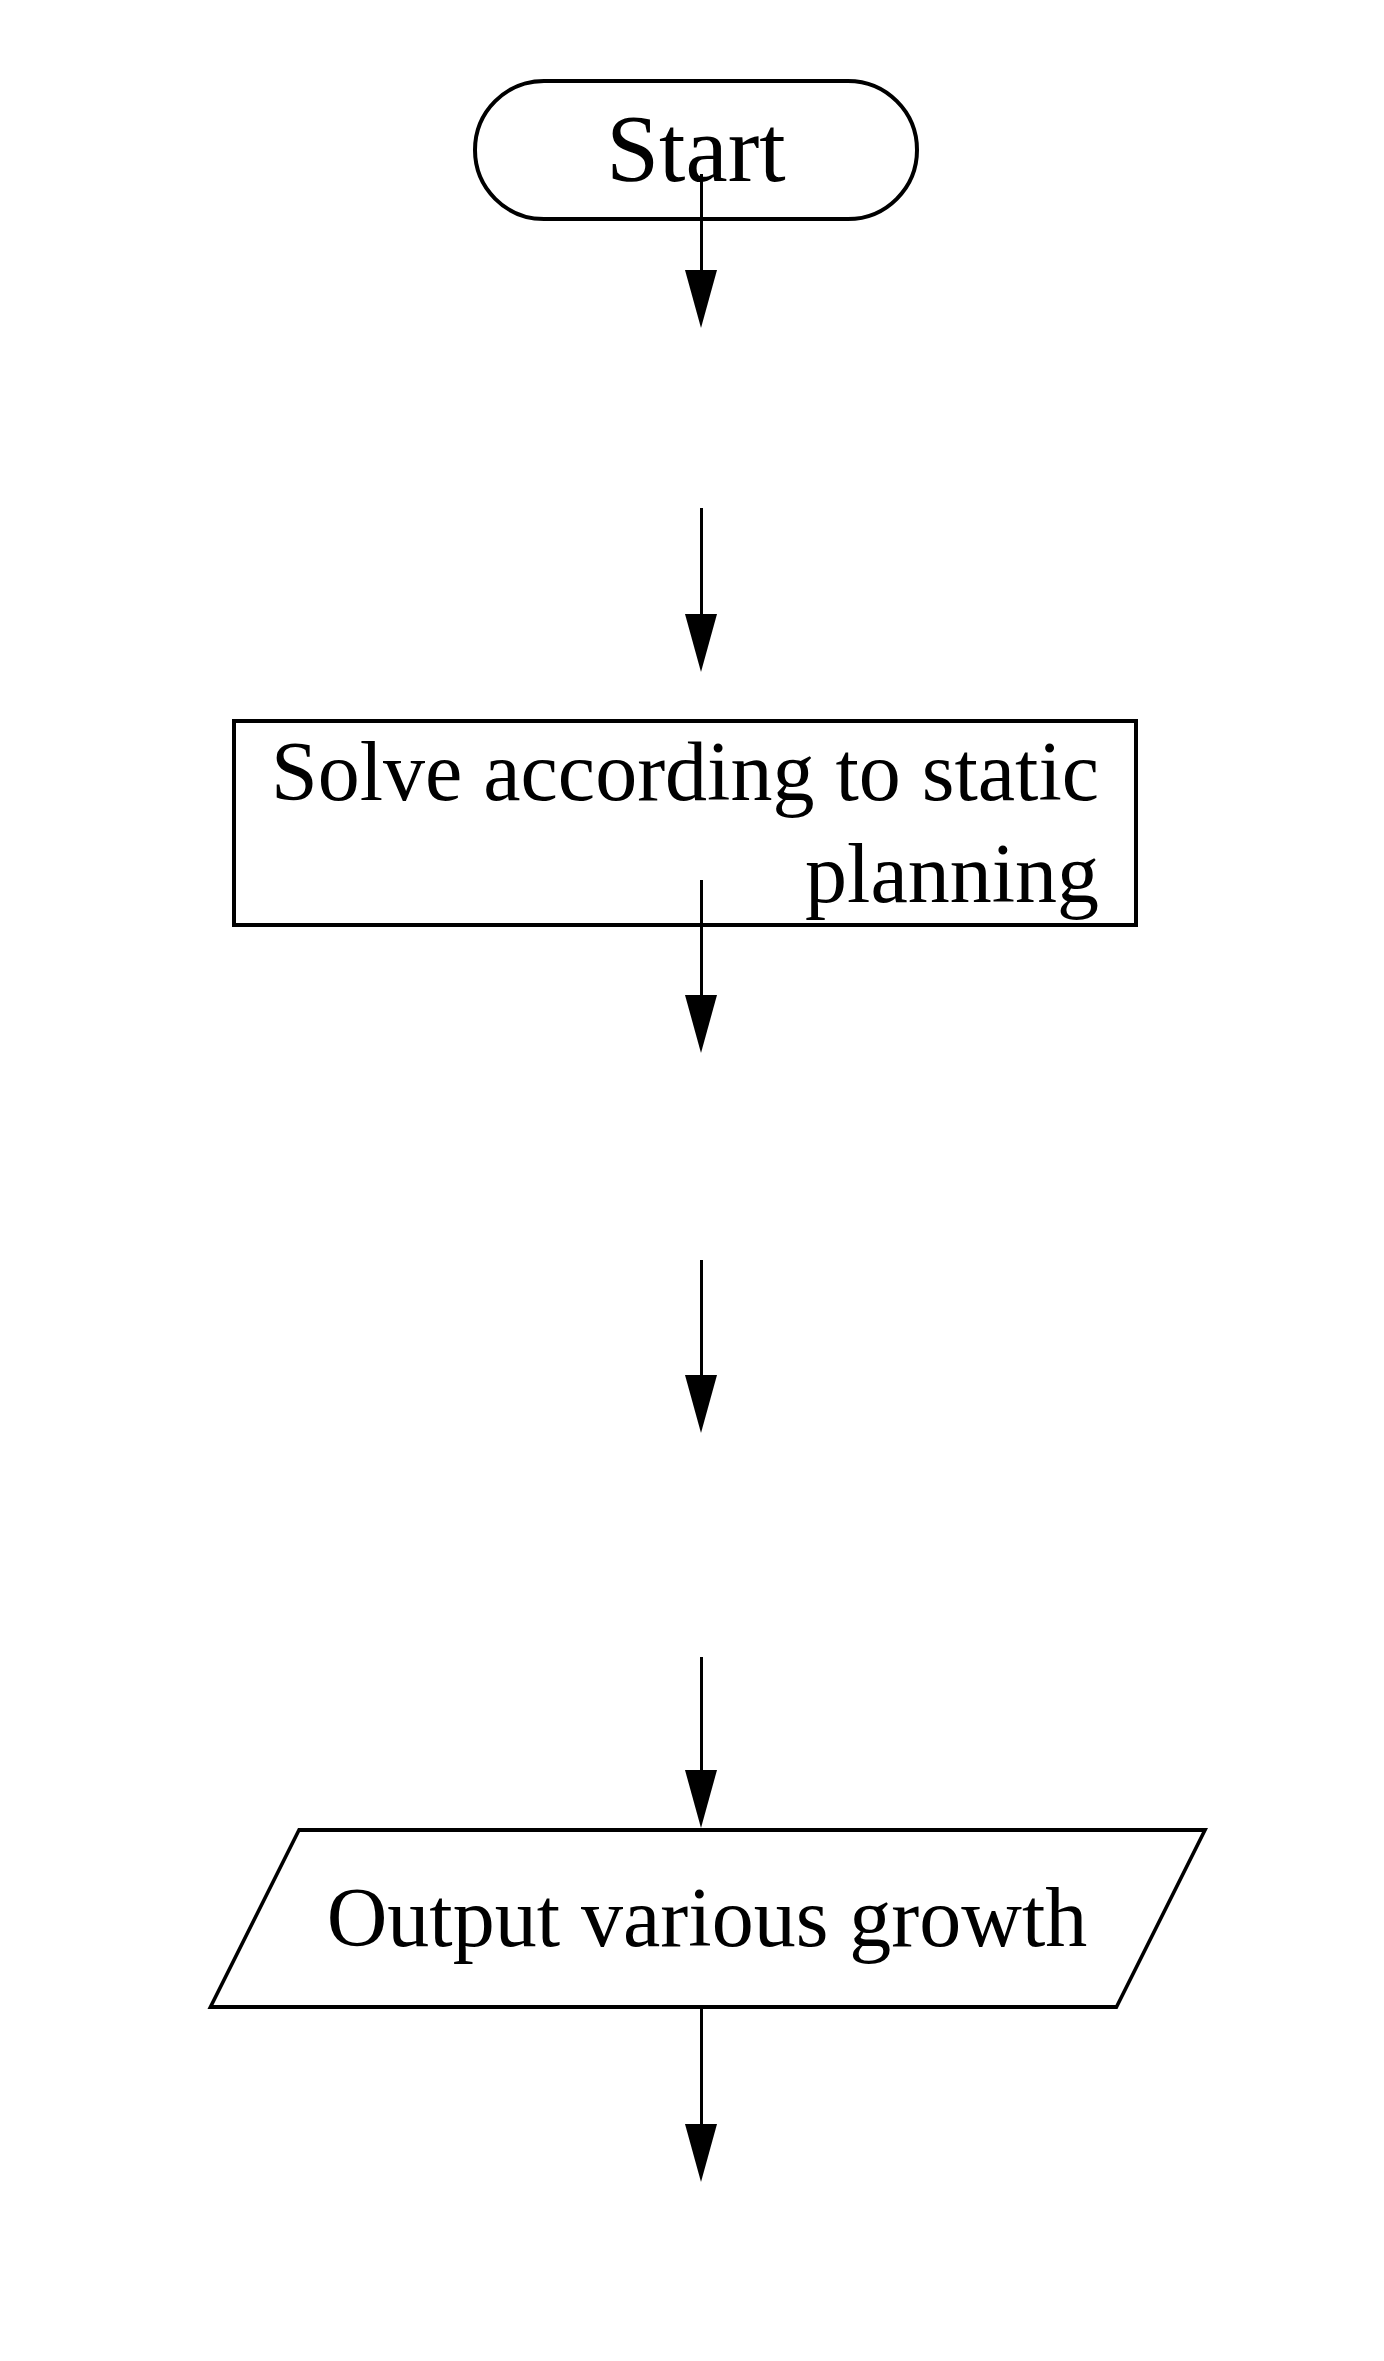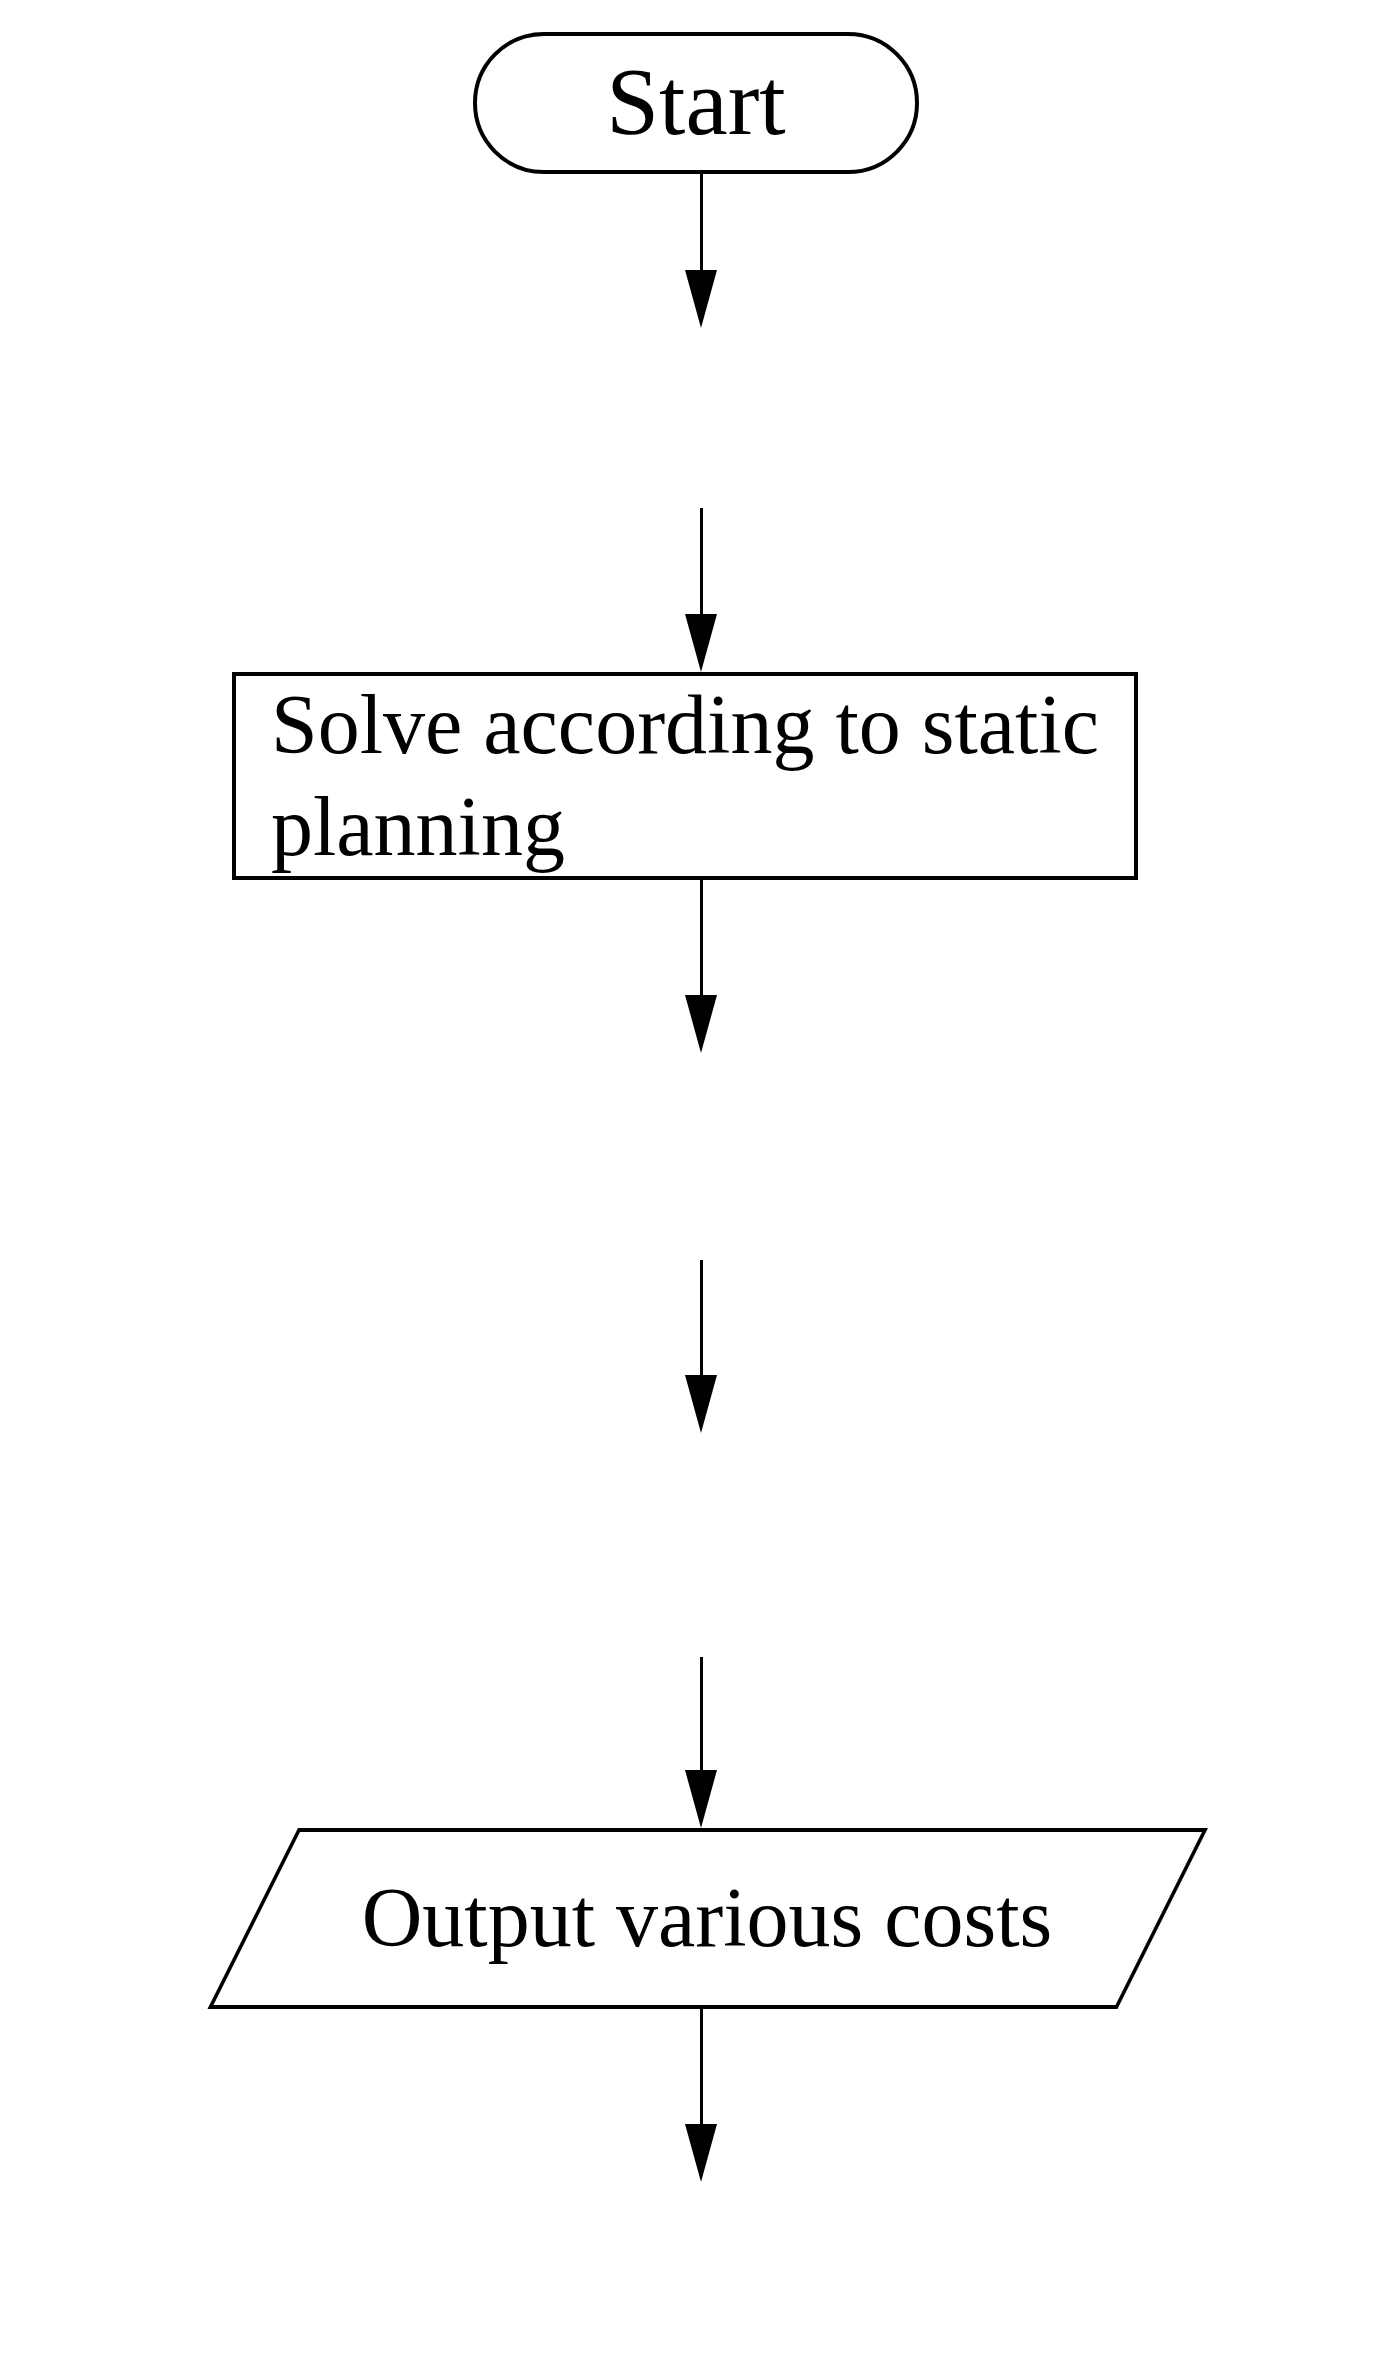--- a/index.html
+++ b/index.html
@@ -15,21 +15,22 @@
     font-family: "Liberation Serif", "DejaVu Serif", serif;
     color: #000000;
     overflow: hidden;
   }
   .node {
     position: absolute;
     box-sizing: border-box;
     display: flex;
     align-items: center;
     justify-content: center;
-    text-align: left;
+    text-align: right;
+    margin-top: 47px;
   }
   .stadium {
     border: 4px solid #000000;
     background: #ffffff;
   }
   .rect {
     border: 4px solid #000000;
     background: #ffffff;
   }
   .pgroup {
@@ -116,21 +117,21 @@
   </div>
 
 
   <div class="arrow" style="left:685px; top:1657px; height:171px;">
     <div class="arrow-stem" style="height:113px;"></div>
     <div class="arrow-head"></div>
   </div>
 
   <div class="pgroup" style="left:206px; top:1828px; width:1002px; height:181px;">
     <div class="para-bg" style="left:92px; width:910px; height:181px;"></div>
-    <span class="label label-body">Output various costs</span>
+    <span class="label label-body">Output various growth</span>
   </div>
 
   <div class="arrow" style="left:685px; top:2009px; height:173px;">
     <div class="arrow-stem" style="height:115px;"></div>
     <div class="arrow-head"></div>
   </div>
 
 
 </div>
 

